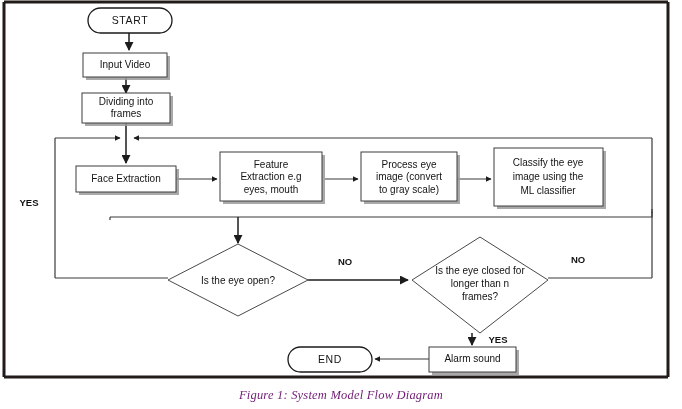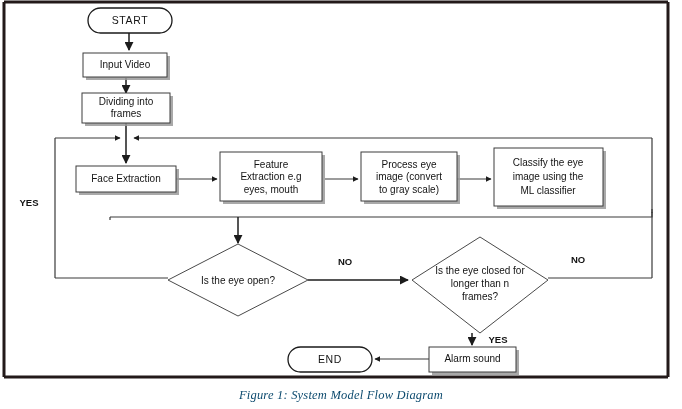--- a/index.html
+++ b/index.html
@@ -86,21 +86,21 @@
   }
   .caption {
     position: absolute;
     left: 0;
     top: 388px;
     width: 682px;
     text-align: center;
     font-family: "Liberation Serif", serif;
     font-style: italic;
     font-size: 12.5px;
-    color: #0c4a6e;
+    color: #701a75;
     letter-spacing: 0.2px;
   }
 </style>
 </head>
 <body>
 
 <div id="figure-root">
 
   <svg class="flow" viewBox="0 0 682 409" xmlns="http://www.w3.org/2000/svg">
 

